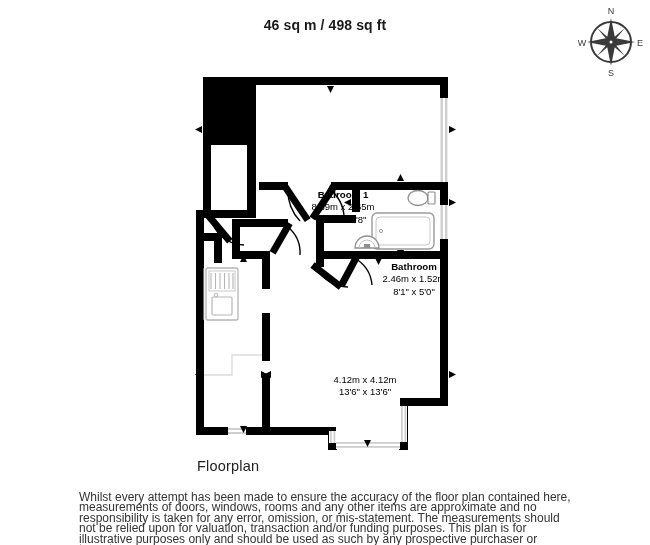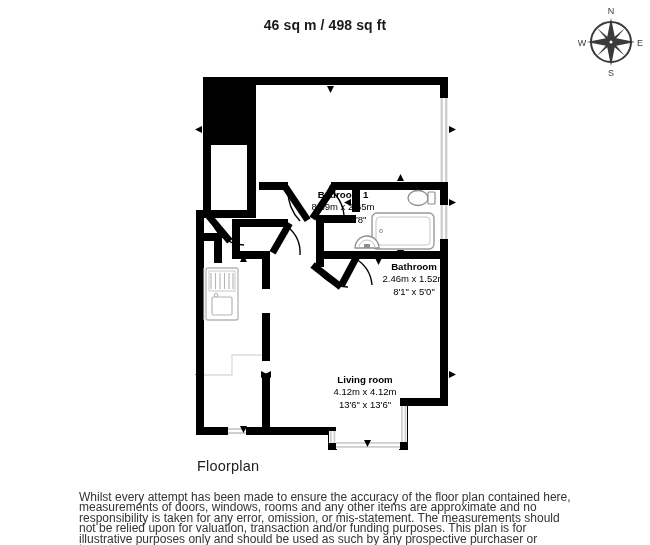--- a/index.html
+++ b/index.html
@@ -335,21 +335,20 @@
   </div>
 
   <div class="room-label" id="label-bathroom">
     <div class="rname">Bathroom</div>
     <div class="rdim">2.46m x 1.52m</div>
     <div class="rdim">8'1" x 5'0"</div>
   </div>
 
 
   <div class="room-label" id="label-living">
-    <div class="rname">Living room</div>
     <div class="rdim">4.12m x 4.12m</div>
     <div class="rdim">13'6" x 13'6"</div>
   </div>
 </div>
 
 <div id="caption">Floorplan</div>
 
 <div id="disclaimer">Whilst every attempt has been made to ensure the accuracy of the floor plan contained here, measurements of doors, windows, rooms and any other items are approximate and no responsibility is taken for any error, omission, or mis-statement. The measurements should not be relied upon for valuation, transaction and/or funding purposes. This plan is for illustrative purposes only and should be used as such by any prospective purchaser or tenant.</div>
 
 </body></html>

